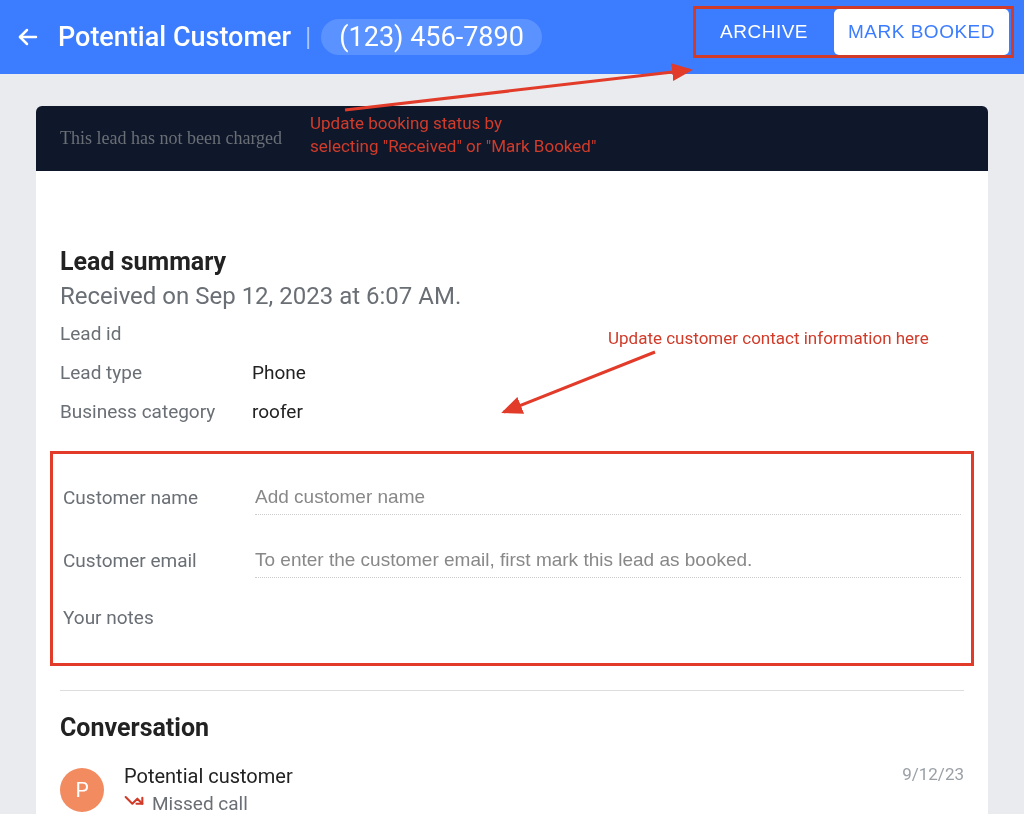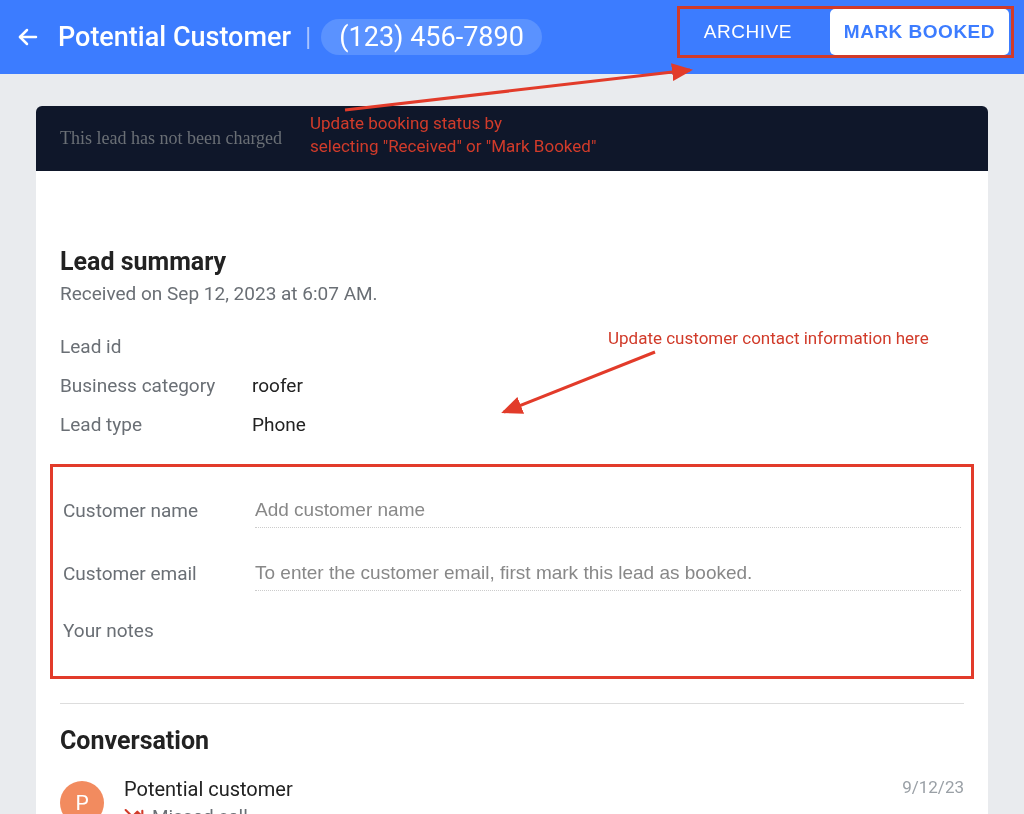--- a/index.html
+++ b/index.html
@@ -62,27 +62,27 @@
       letter-spacing: 0.5px;
       padding: 12px 22px;
       cursor: pointer;
       background: transparent;
       border: none;
     }
     .btn-mark {
       color: #3c7cff;
       background: #fff;
       font-size: 19px;
-      font-weight: 700;
+      font-weight: 400;
       letter-spacing: 0.5px;
       padding: 12px 14px;
       border-radius: 5px;
       cursor: pointer;
       border: none;
-      margin-left: 16px;
+      margin-left: 4px;
     }
     .content {
       padding: 32px 36px 0 36px;
     }
     .banner {
       background: #0f172a;
       color: #6a6f75;
       font-size: 18px;
       padding: 22px 24px;
       border-radius: 6px 6px 0 0;
@@ -94,22 +94,22 @@
     }
     .section-title {
       font-size: 25px;
       font-weight: 700;
       color: #222;
       margin-bottom: 6px;
       margin-top: 48px;
     }
     .received {
       color: #6a6f75;
-      font-size: 19px;
-      margin-bottom: 22px;
+      font-size: 24px;
+      margin-bottom: 4px;
     }
     .info-row {
       display: flex;
       padding: 8px 0;
     }
     .info-label {
       width: 192px;
       color: #6a6f75;
       font-size: 19px;
     }
@@ -235,26 +235,26 @@
   <div class="banner">This lead has not been charged</div>
   <div class="card">
     <div class="section-title">Lead summary</div>
     <div class="received">Received on Sep 12, 2023 at 6:07 AM.</div>
 
     <div class="info-row">
       <div class="info-label">Lead id</div>
       <div class="info-value"></div>
     </div>
     <div class="info-row">
+      <div class="info-label">Lead type</div>
+      <div class="info-value">Phone</div>
+    </div>
+    <div class="info-row">
       <div class="info-label">Business category</div>
       <div class="info-value">roofer</div>
-    </div>
-    <div class="info-row">
-      <div class="info-label">Lead type</div>
-      <div class="info-value">Phone</div>
     </div>
 
     <div class="form-section">
       <div class="form-row">
         <div class="form-label">Customer name</div>
         <input class="form-input" placeholder="Add customer name" style="">
       </div>
       <div class="form-row">
         <div class="form-label">Customer email</div>
         <input class="form-input" placeholder="To enter the customer email, first mark this lead as booked." style="">

